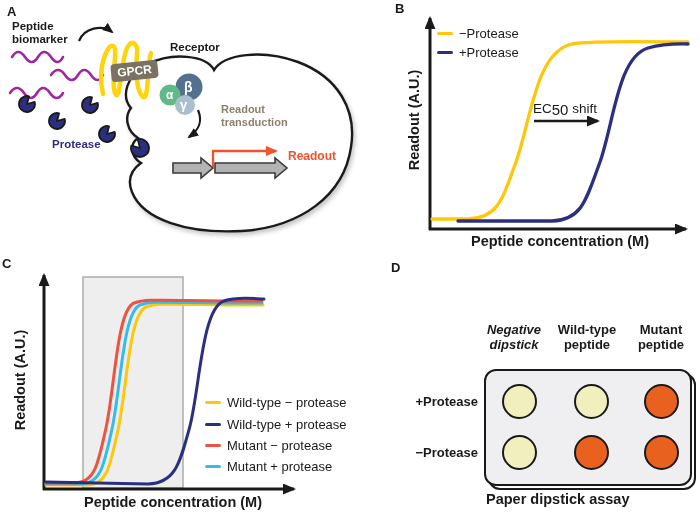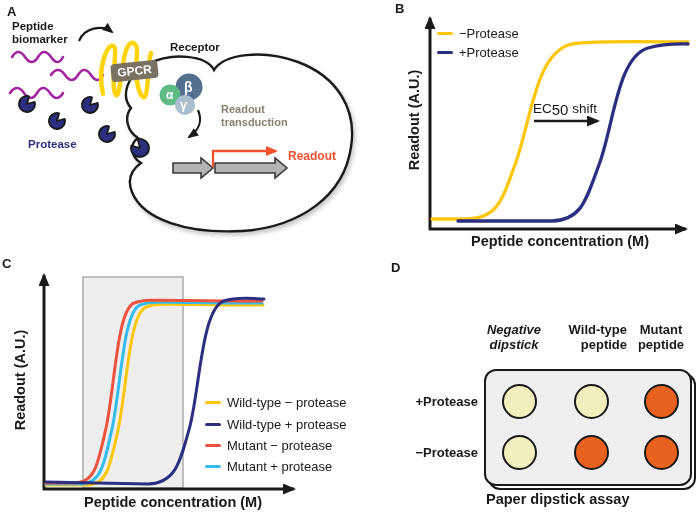--- a/index.html
+++ b/index.html
@@ -78,21 +78,21 @@
     <polygon stroke-width="1.6" stroke="#3A3A3A" points="173,163 201,163 201,158 213,168 201,178 201,173 173,173" fill="#B3B3B3"></polygon>
     <polygon stroke-width="1.6" stroke="#3A3A3A" points="215,163 275,163 275,158 287,168 275,178 275,173 215,173" fill="#B3B3B3"></polygon>
 
     <path fill="none" stroke-width="2.3" marker-end="url(#aRed)" d="M213,167 L213,151 L276,151" stroke="#F2512E"></path>
   </svg>
 
   <div class="abs small-label" style="left:12px;top:20px;">
     <div>Peptide</div>
     <div>biomarker</div>
   </div>
-  <div class="abs small-label protease-a" style="left:28px;top:138px;">Protease</div>
+  <div class="abs small-label protease-a" style="left:52px;top:138px;">Protease</div>
   <div class="abs small-label" style="left:154px;top:41px;margin-left:16px;">Receptor</div>
   <div class="abs gpcr-box" style="left:111px;top:62px;">GPCR</div>
   <div class="abs greek" style="left:166px;top:88px;font-size:12px;">α</div>
   <div class="abs greek" style="left:184px;top:79px;font-size:14px;">β</div>
   <div class="abs greek" style="left:180px;top:97px;font-size:13px;">γ</div>
   <div class="abs signal-text" style="left:221px;top:103px;">
     <div>Readout</div>
     <div>transduction</div>
   </div>
   <div class="abs readout-text" style="left:288px;top:149px;">Readout</div>
@@ -161,21 +161,21 @@
   </div>
   <div class="abs legend-row" style="left:205px;top:459px;">
     <span class="legend-swatch" style="background-color: rgb(53, 188, 238);"></span>
     <span class="legend-text">Mutant + protease</span>
   </div>
 
   <div class="abs col-header" style="left:474px;top:322px;font-style:italic;">
     <div>Negative</div>
     <div>dipstick</div>
   </div>
-  <div class="abs col-header" style="left:547px;top:322px;text-align:right;">
+  <div class="abs col-header" style="left:547px;top:322px;">
     <div>Wild-type</div>
     <div>peptide</div>
   </div>
   <div class="abs col-header" style="left:621px;top:322px;">
     <div>Mutant</div>
     <div>peptide</div>
   </div>
 
   <div class="abs row-label" style="left:403px;top:394px;">+Protease</div>
   <div class="abs row-label" style="left:403px;top:445px;">−Protease</div>

